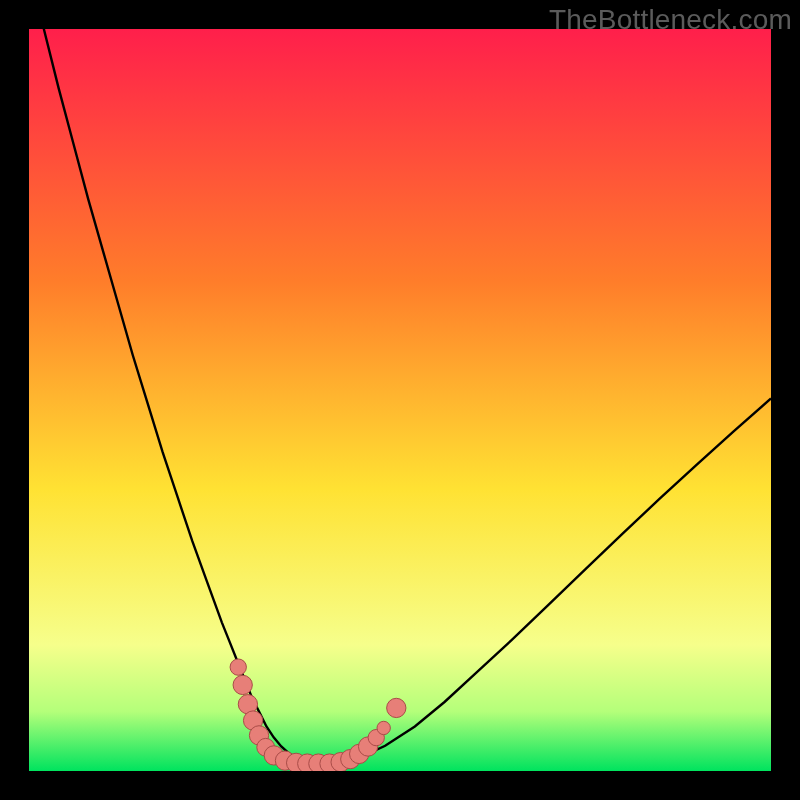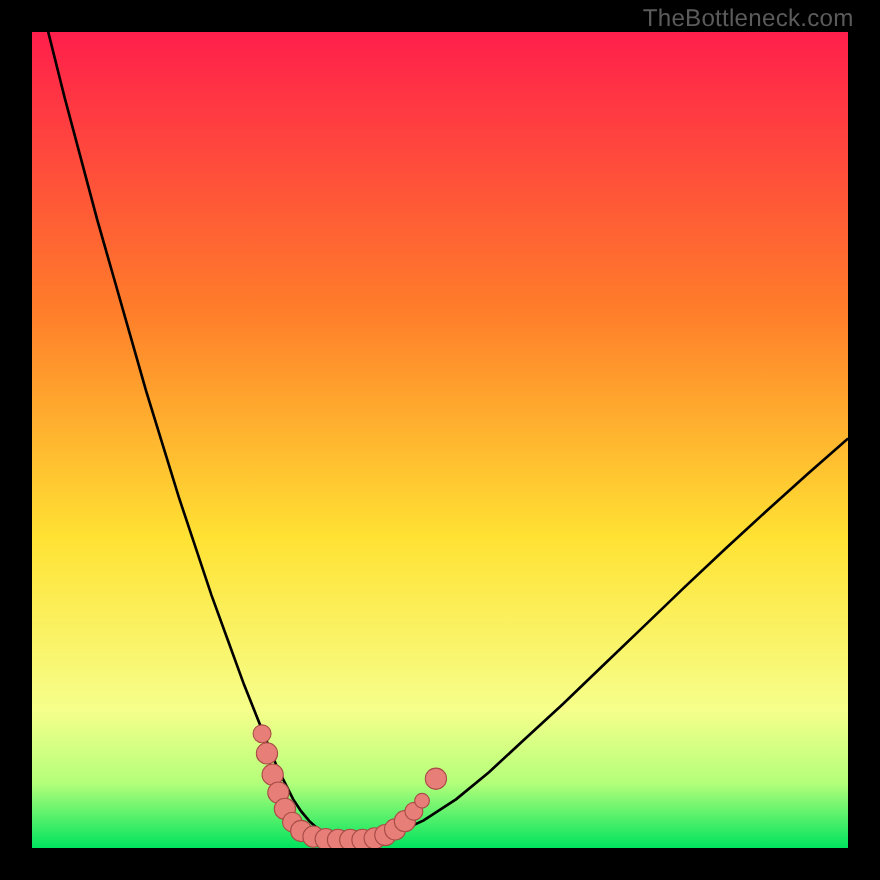--- a/index.html
+++ b/index.html
@@ -20,23 +20,23 @@
     position: absolute;
     left: 29px;
     top: 29px;
     width: 742px;
     height: 742px;
     overflow: hidden;
   }
   .watermark {
     position: absolute;
     top: 4px;
-    right: 24px;
+    right: 8px;
     color: #5b5b5b;
-    font-size: 22px;
+    font-size: 28px;
     letter-spacing: 0.2px;
     font-weight: 400;
     user-select: none;
   }
   svg { display: block; }
 </style>
 </head>
 <body>
 
 <div class="frame">

